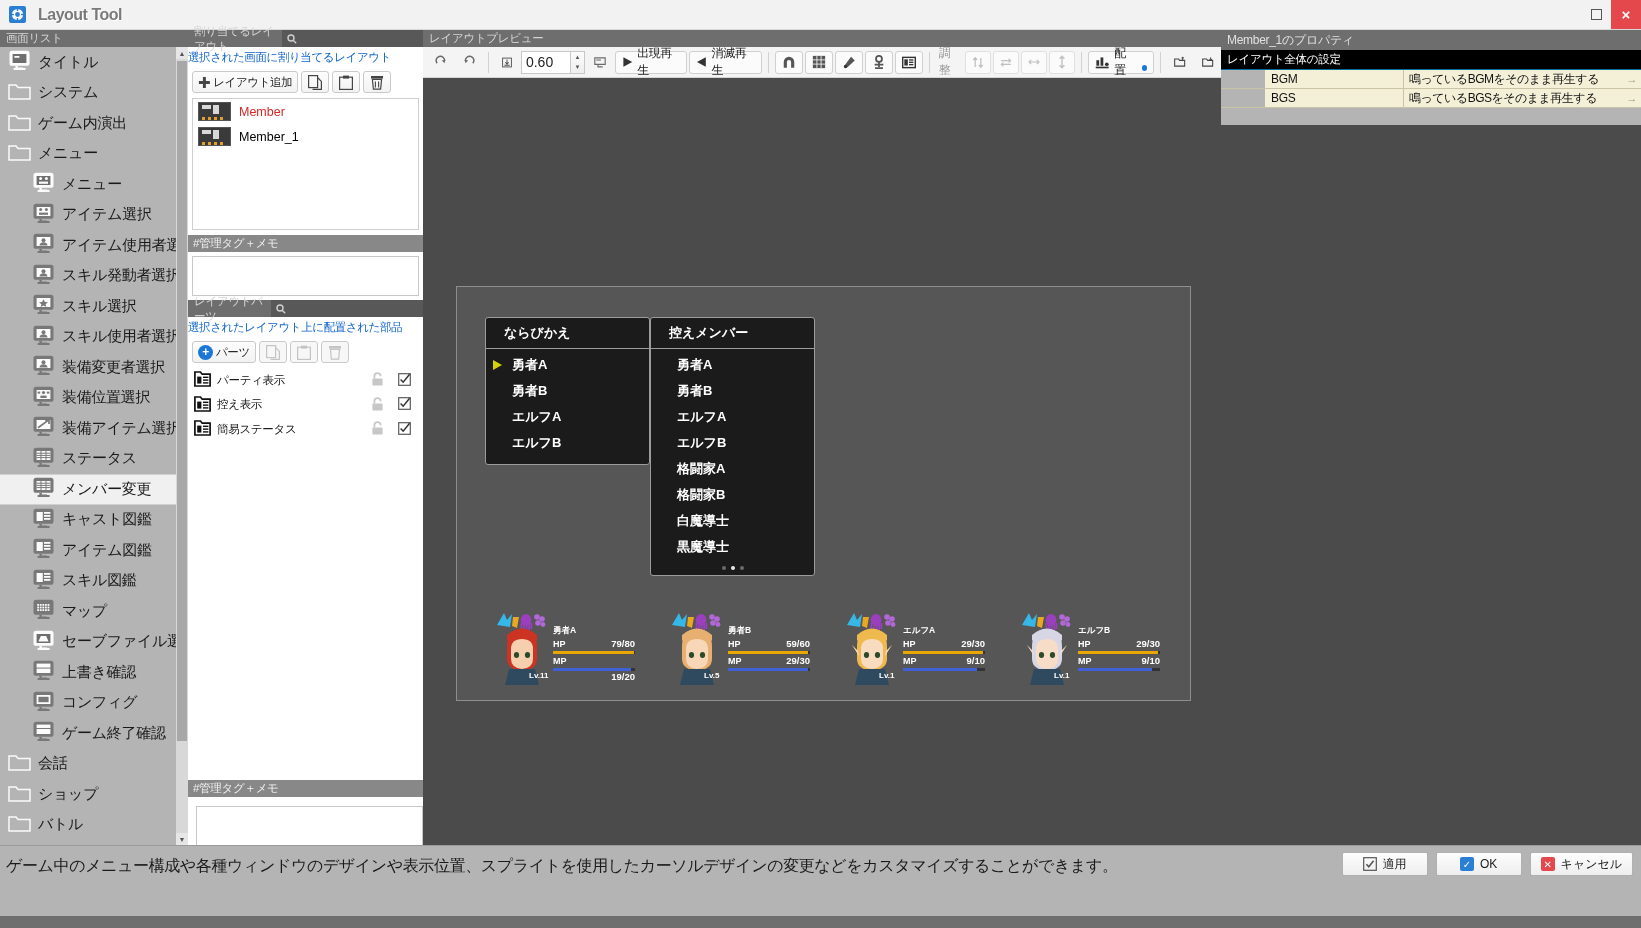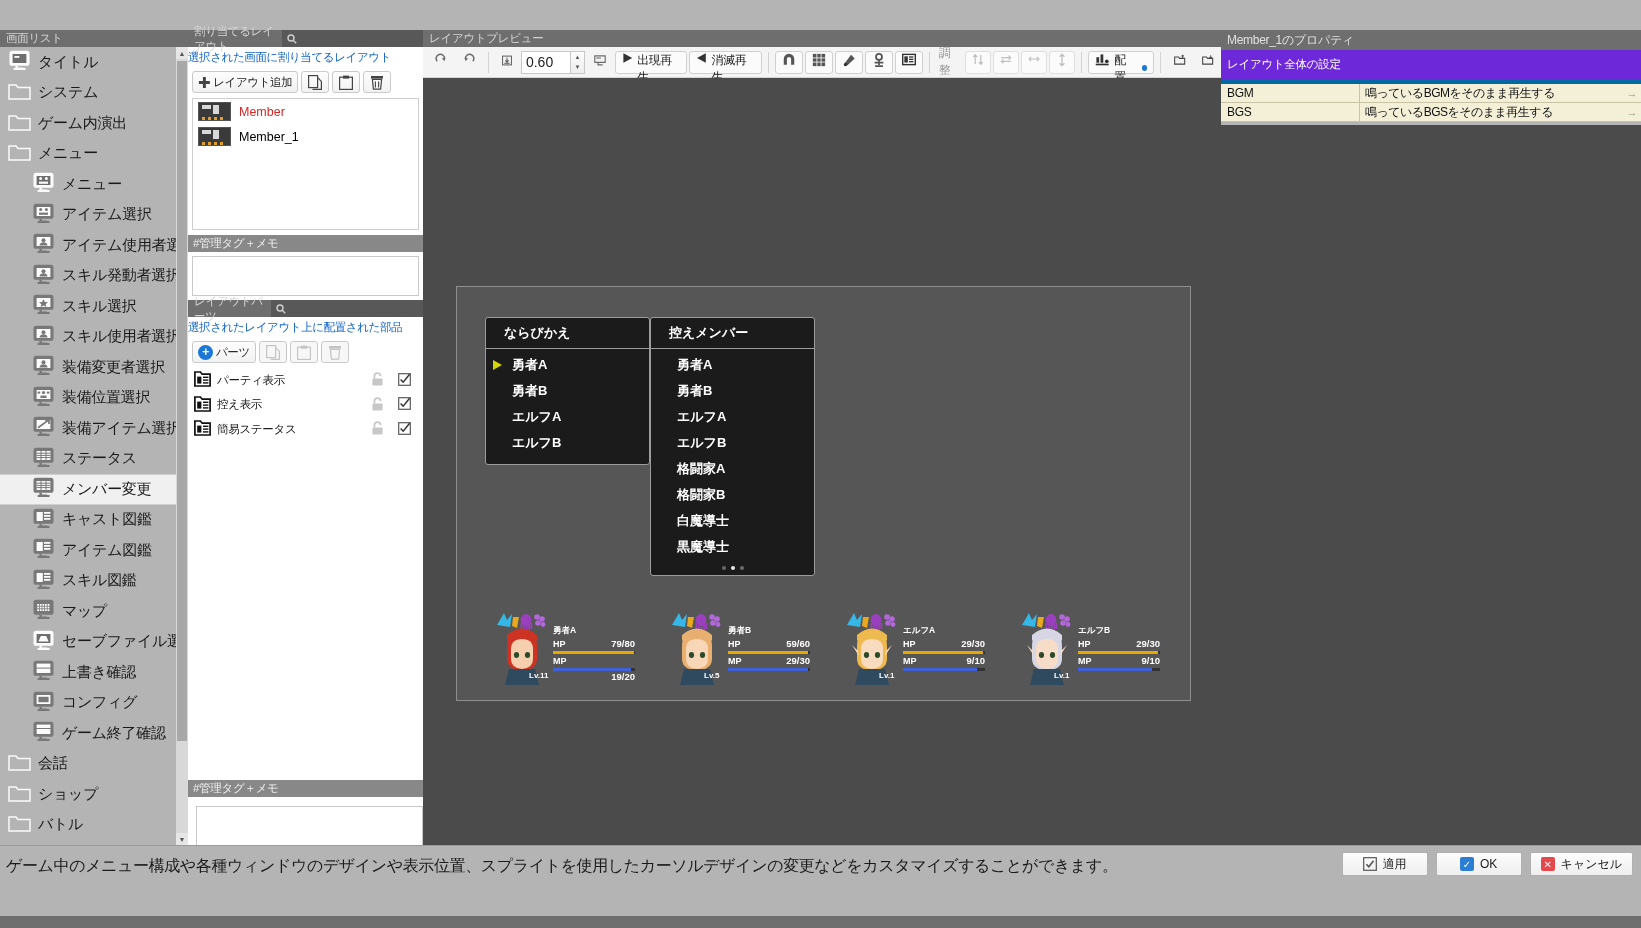--- a/index.html
+++ b/index.html
@@ -119,21 +119,21 @@
   .zoomfield {
     height: 23px; width: 50px; border: 1px solid #c8c8c8; background: #fff;
     display: flex; align-items: center; justify-content: flex-start; padding-left: 4px;
     font-size: 14px; color: #222;
   }
   .spinner { width: 14px; height: 23px; border: 1px solid #c8c8c8; border-left: none;
     background: linear-gradient(#fcfcfc,#eee); display: flex; flex-direction: column; }
   .spinner div { flex: 1; display: flex; align-items: center; justify-content: center; font-size: 6px; color: #555; }
   .tbtn2 {
     height: 23px; border: 1px solid #d0d0d0; border-radius: 3px; background: #fbfbfb;
-    display: flex; justify-content: center; gap: 4px;
+    display: flex; align-items: center; justify-content: center; gap: 4px;
     padding: 0 6px; font-size: 12px; color: #1a1a1a; letter-spacing: -0.4px;
   }
   .tbtn2.flat { border-color: transparent; background: transparent; }
   .tbtn2.dis { color: #bdbdbd; border-color: #e0e0e0; }
   .lbl-dis { font-size: 12px; color: #9a9a9a; padding: 0 3px; letter-spacing: -0.4px; }
   .bluedot { width: 6px; height: 6px; border-radius: 50%; background: #1b78d8; margin-left: 2px; align-self: flex-end; margin-bottom: 2px; }
 
   #canvas { position: absolute; left: 0; top: 48px; width: 798px; height: 767px; background: #4b4b4b; }
   #stage {
     position: absolute; left: 33px; top: 208px; width: 735px; height: 415px;
@@ -170,25 +170,25 @@
   .gauge-bar i { display: block; height: 3px; }
   .lvl { position: absolute; font-size: 8px; color: #fff; font-weight: bold; }
 
   
   #right-panel { position: absolute; left: 1221px; top: 30px; width: 420px; height: 815px; background: #b4b4b4; }
   .rp-head {
     height: 20px; background: #6e6e6e; color: #e0e0e0; font-size: 12px;
     display: flex; align-items: center; padding-left: 6px; letter-spacing: -0.3px;
   }
   .rp-section {
-    height: 34px; background: #6d28d9; color: #fff; font-size: 11.5px;
+    height: 20px; background: #000000; color: #fff; font-size: 11.5px;
     display: flex; align-items: center; padding-left: 6px; letter-spacing: -0.3px;
-    border-bottom: 5px solid #0369a1;
-  }
-  .rp-row { display: flex; height: 19px; font-size: 12px; border-bottom: 1px solid #c9c4a6; }
+    border-bottom: 1px solid #0369a1;
+  }
+  .rp-row { display: flex; height: 19px; font-size: 12px; border-bottom: 1px solid #c9c4a6; padding-left: 44px; }
   .rp-key {
     width: 139px; background: #f4f0d8; color: #111; display: flex; align-items: center;
     padding-left: 6px; border-right: 1px solid #c9c4a6; letter-spacing: -0.3px;
   }
   .rp-val {
     flex: 1; background: #f4f0d8; color: #111; display: flex; align-items: center;
     padding-left: 5px; letter-spacing: -0.5px; overflow: hidden; white-space: nowrap; position: relative;
   }
   .rp-val .arw { position: absolute; right: 4px; color: #9a9a7a; font-size: 11px; }
   .rp-rest { position: absolute; left: 0; top: 95px; width: 420px; height: 720px; background: #4b4b4b; }
@@ -218,20 +218,42 @@
   .vscroll { position: absolute; right: 0; top: 0; width: 12px; height: 100%; background: #d8d8d8; }
   .vscroll .thumbv { position: absolute; left: 1px; width: 10px; background: #a8a8a8; }
   .vscroll .arr { position: absolute; left: 0; width: 12px; height: 12px; background: #e6e6e6;
                   display: flex; align-items: center; justify-content: center; font-size: 7px; color: #555; }
 </style>
 </head>
 <body>
 
 <div id="app">
 
+  <div class="titlebar">
+    <div class="tb-icon">
+      <svg width="13" height="13" viewBox="0 0 13 13">
+          <circle cx="6.5" cy="6.5" r="5.6" fill="#ffffff"></circle>
+          <circle cx="6.5" cy="6.5" r="2.4" fill="#2a7fd4"></circle>
+          <g fill="#2a7fd4">
+            <rect x="5.8" y="0" width="1.4" height="3"></rect>
+            <rect x="5.8" y="10" width="1.4" height="3"></rect>
+            <rect x="0" y="5.8" width="3" height="1.4"></rect>
+            <rect x="10" y="5.8" width="3" height="1.4"></rect>
+          </g>
+        </svg>
+    </div>
+    <div class="tb-title">Layout Tool</div>
+    <div class="tb-spacer"></div>
+    <div class="tb-btn">
+      <svg width="11" height="11" viewBox="0 0 11 11">
+          <rect x="0.5" y="0.5" width="10" height="10" fill="none" stroke="#555"></rect>
+        </svg>
+    </div>
+    <div class="tb-btn close">×</div>
+  </div>
 
   <div id="left-panel">
     <div class="panel-head">
       <span>画面リスト</span>
     </div>
     <div id="screen-list">
         <div class="slist-row">
           <span class="ic"><svg class="ico-screen" viewBox="0 0 23 21">
               <rect x="1.5" y="0.8" width="20" height="15" rx="2.6" fill="#fbfbfb"></rect>
               <rect x="4.6" y="4" width="13.8" height="9" fill="#6e6e6e"></rect>

